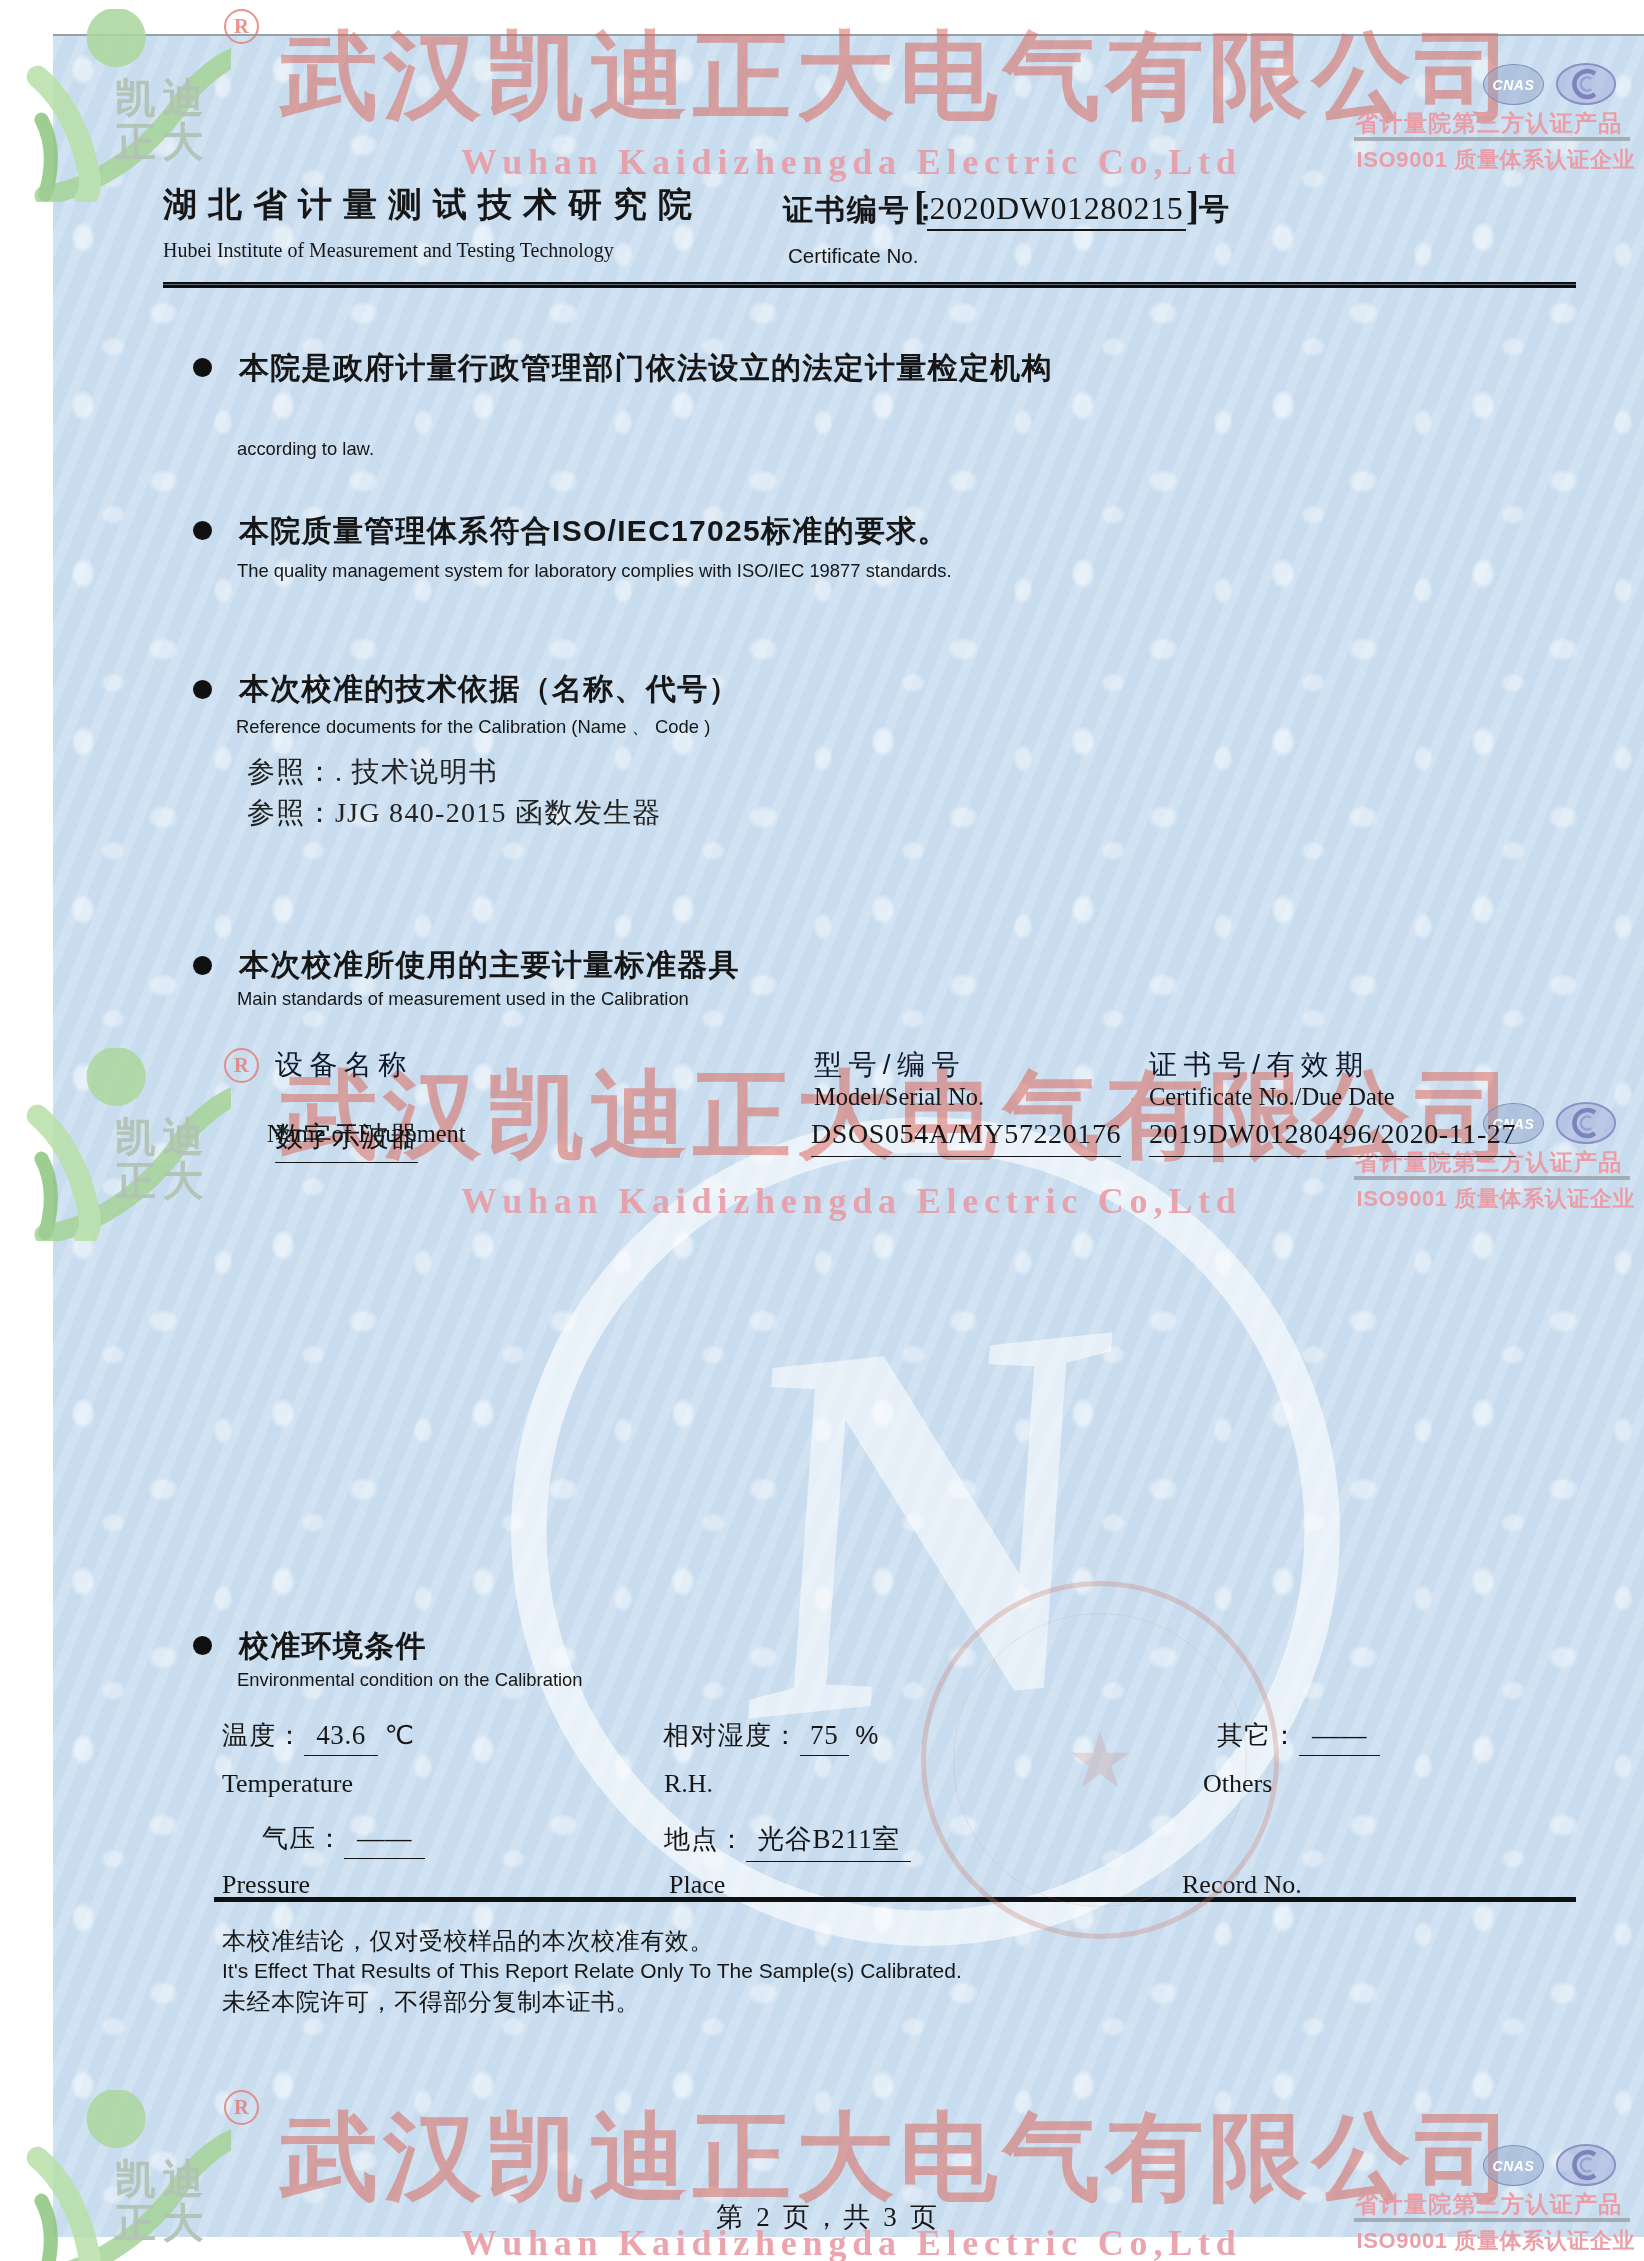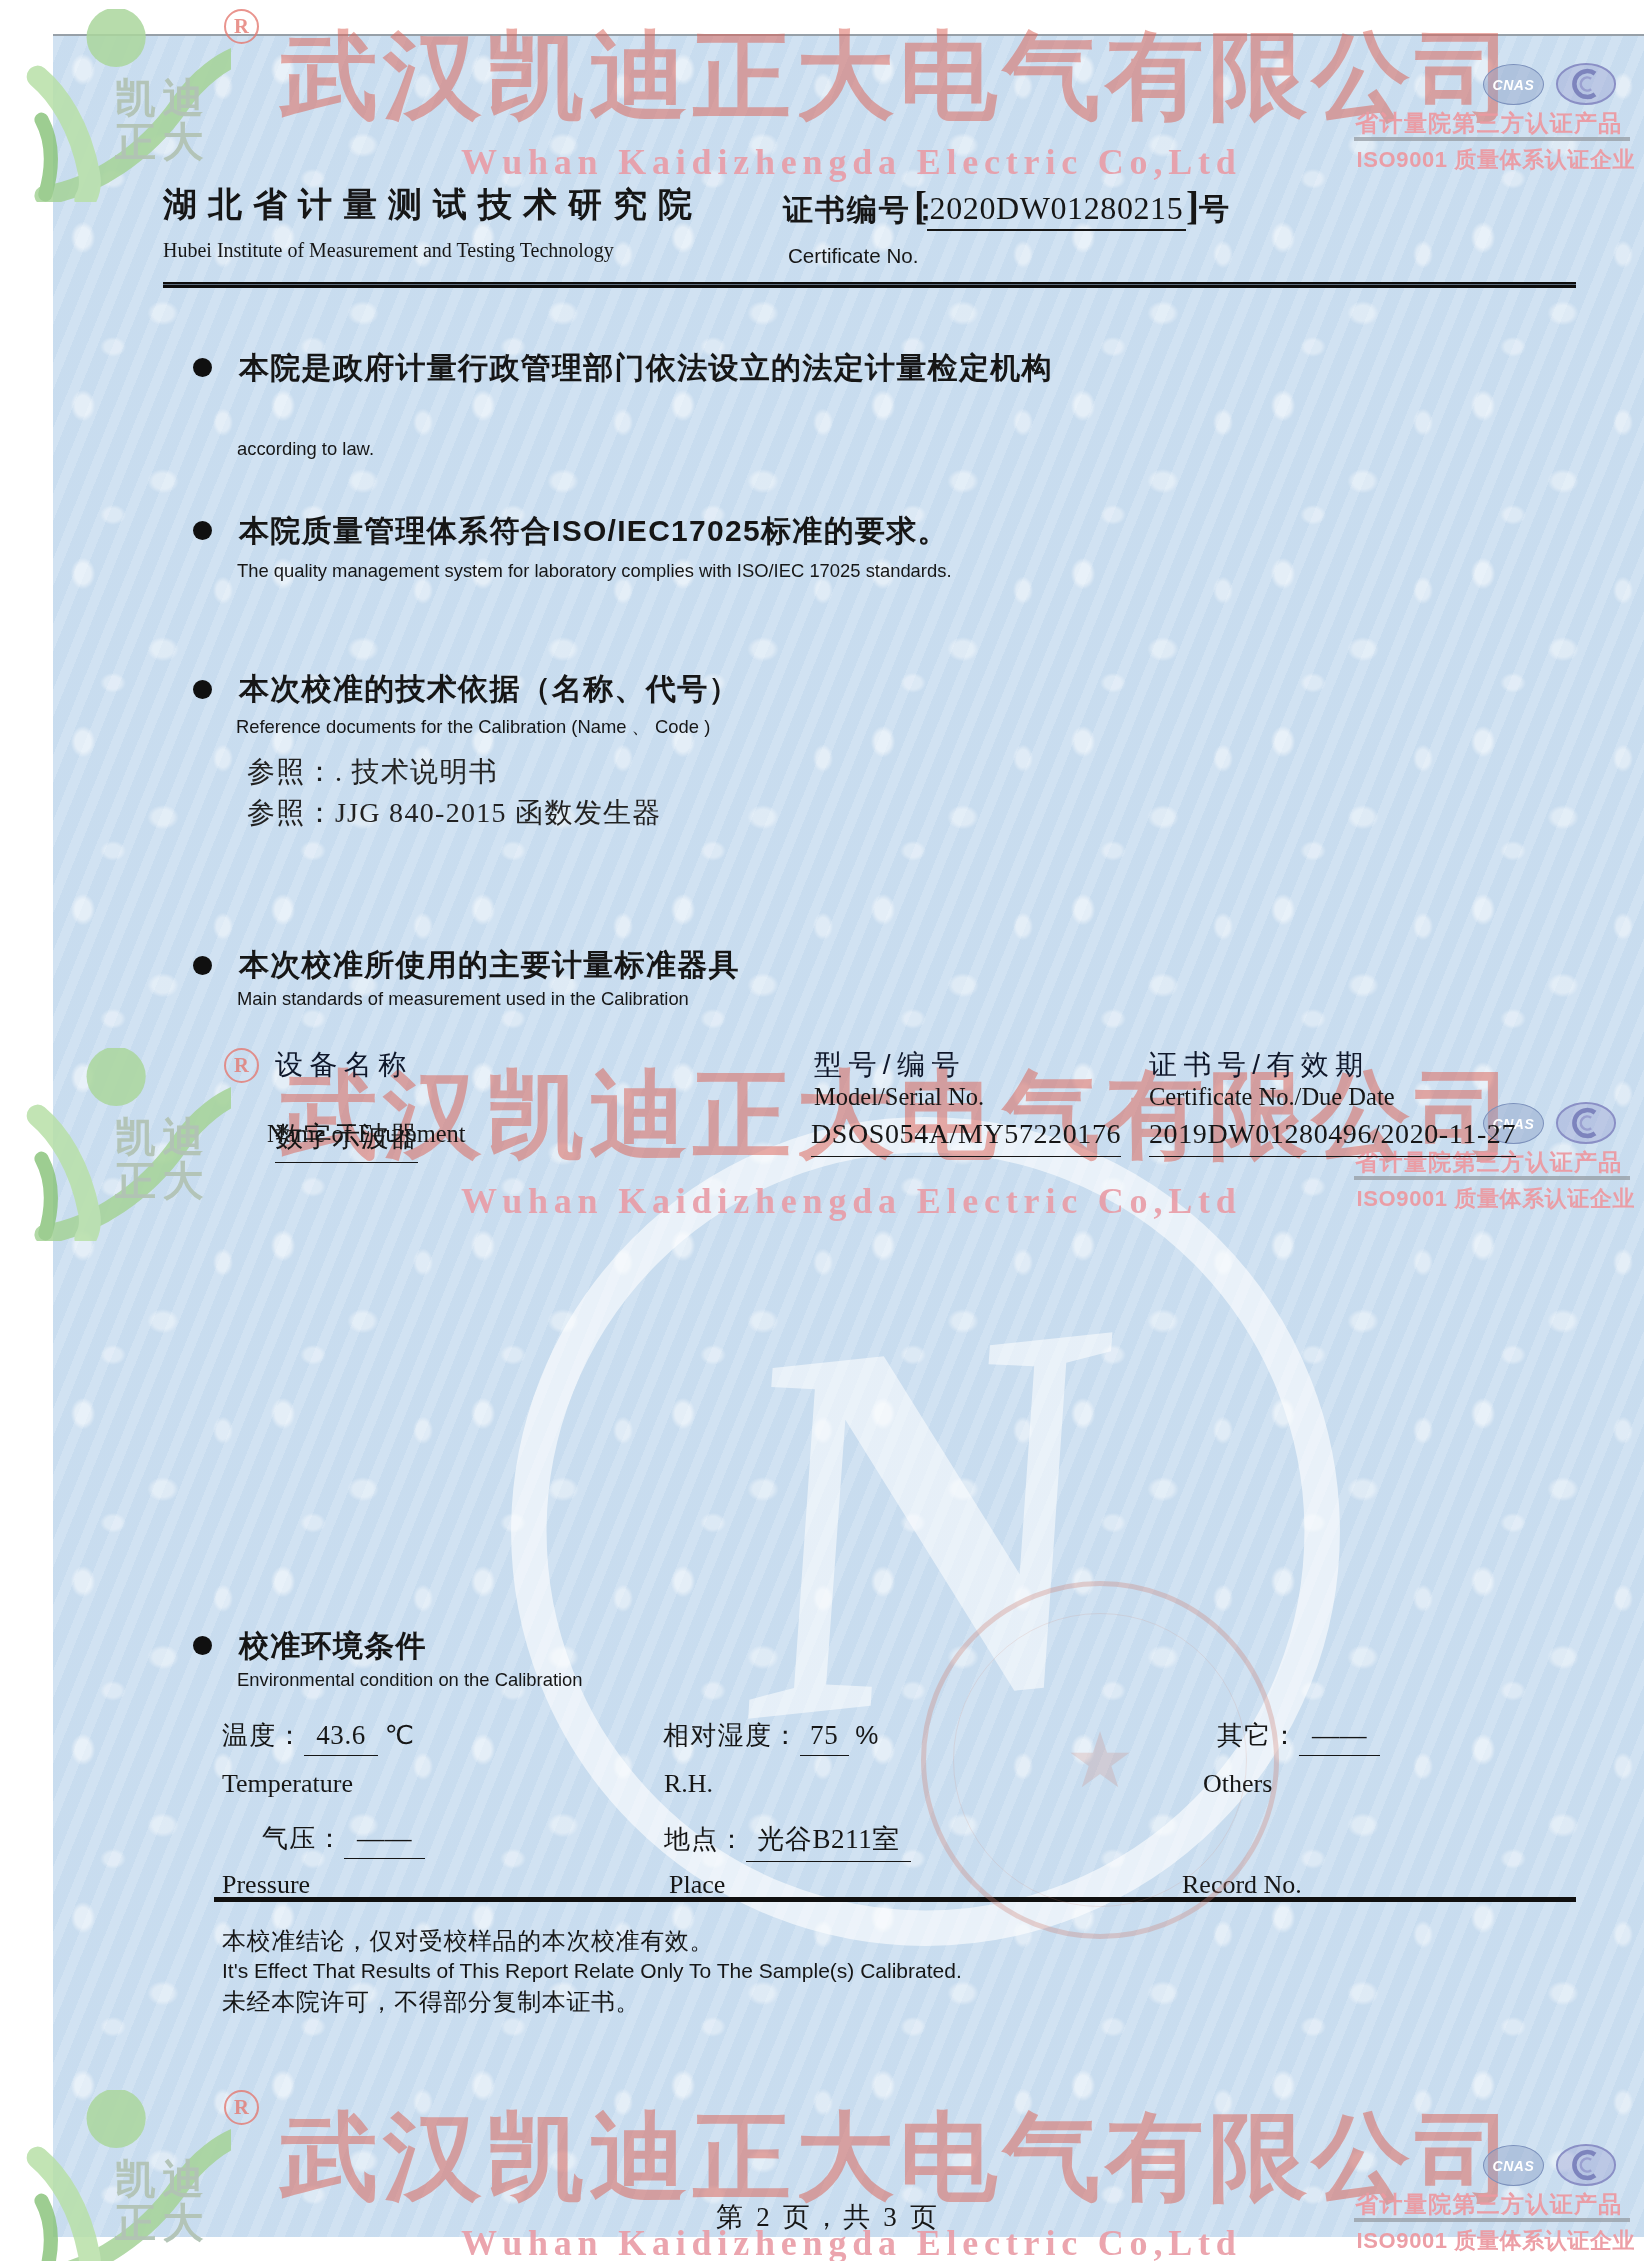--- a/index.html
+++ b/index.html
@@ -218,21 +218,21 @@
   </div>
   <div class="ink certen">Certificate No.</div>
   <div class="ink rule1"></div>
 
   <div class="ink bdot" style="left:193px; top:358px;"></div>
   <div class="ink h-cn" style="left:239px; top:348px;">本院是政府计量行政管理部门依法设立的法定计量检定机构</div>
   <div class="ink sub-en" style="left:237px; top:438px;">according to law.</div>
 
   <div class="ink bdot" style="left:193px; top:521px;"></div>
   <div class="ink h-cn" style="left:239px; top:511px;">本院质量管理体系符合ISO/IEC17025标准的要求。</div>
-  <div class="ink sub-en" style="left:237px; top:560px;">The quality management system for laboratory complies with ISO/IEC 17025 standards.</div>
+  <div class="ink sub-en" style="left:237px; top:560px;">The quality management system for laboratory complies with ISO/IEC 19877 standards.</div>
 
   <div class="ink bdot" style="left:193px; top:680px;"></div>
   <div class="ink h-cn" style="left:239px; top:669px;">本次校准的技术依据（名称、代号）</div>
   <div class="ink sub-en" style="left:236px; top:714px;">Reference documents for the Calibration (Name 、 Code )</div>
   <div class="ink ref" style="left:247px; top:753px;">参照：. 技术说明书</div>
   <div class="ink ref" style="left:247px; top:794px;">参照：JJG 840-2015 函数发生器</div>
 
   <div class="ink bdot" style="left:193px; top:956px;"></div>
   <div class="ink h-cn" style="left:239px; top:945px;">本次校准所使用的主要计量标准器具</div>
   <div class="ink sub-en" style="left:237px; top:988px;">Main standards of measurement used in the Calibration</div>

